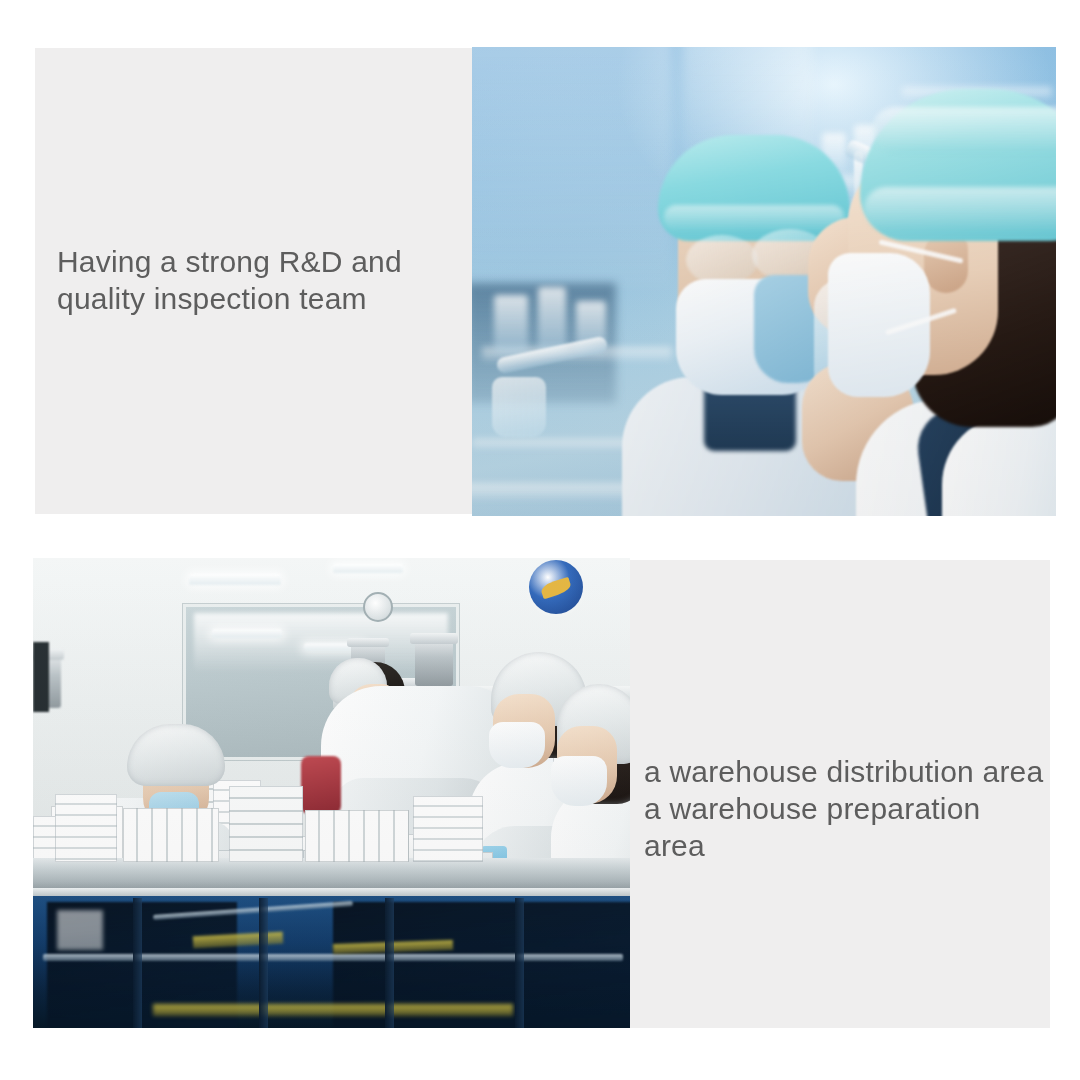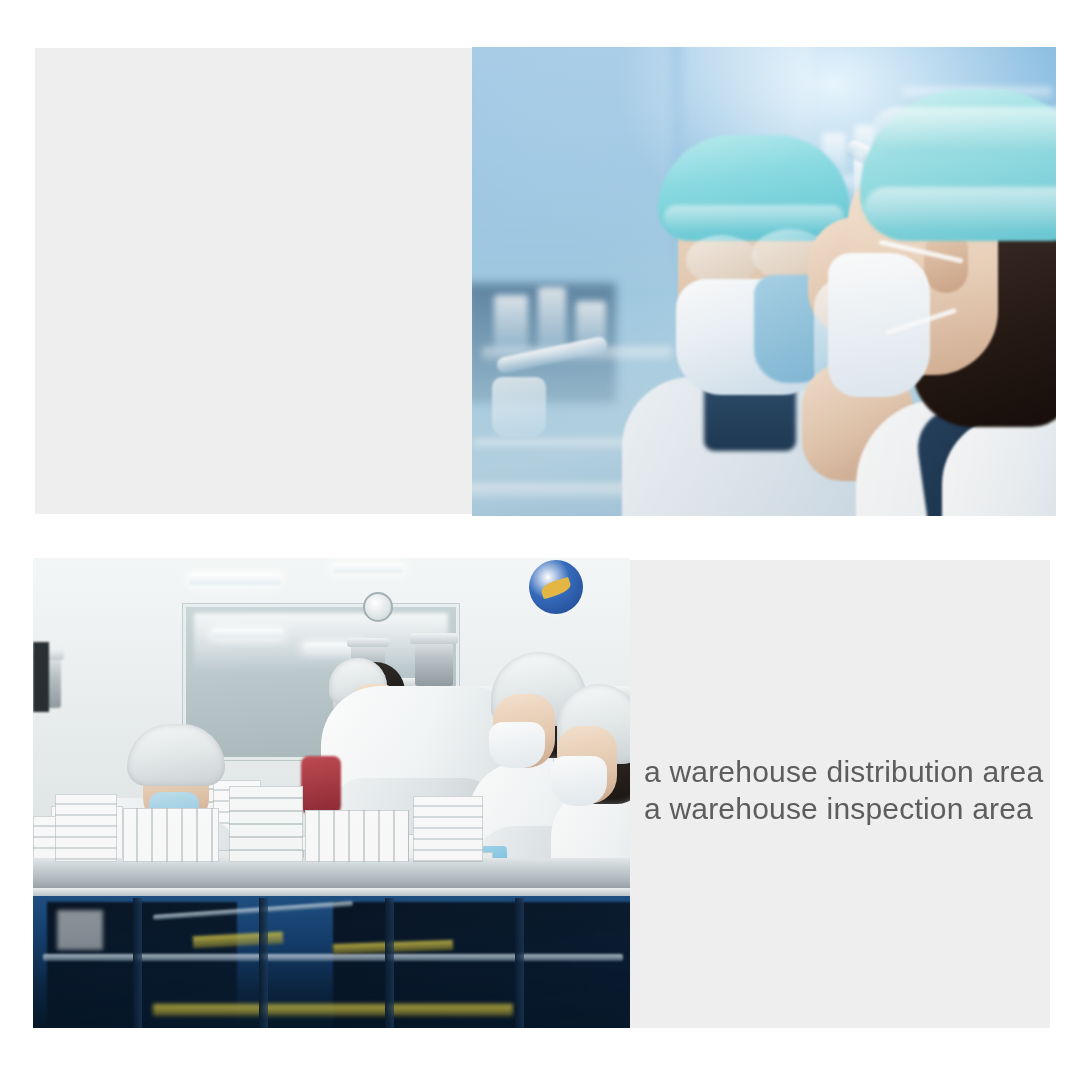--- a/index.html
+++ b/index.html
@@ -452,20 +452,22 @@
     <div class="wB-cap" style="left:388px;top:42px;width:236px;height:152px;border-radius:120px 120px 54px 54px;"></div>
     <div class="wB-capfold" style="left:400px;top:60px;width:206px;height:46px;border-radius:100px;"></div>
     <div class="wB-capfold" style="left:392px;top:140px;width:226px;height:44px;border-radius:24px;"></div>
     <div class="wB-mask" style="left:356px;top:206px;width:102px;height:144px;border-radius:22px 40px 46px 30px;"></div>
     <div class="wB-strap" style="left:406px;top:202px;width:86px;height:5px;border-radius:3px;transform:rotate(13deg);"></div>
     <div class="wB-strap" style="left:412px;top:272px;width:74px;height:5px;border-radius:3px;transform:rotate(-18deg);"></div>
 
     <div class="photo-soft"></div>
   </div>
 
+  <div class="caption" id="top-caption">Having a strong R&amp;D and
+quality inspection team</div>
 
   <div class="panel" id="bottom-panel"></div>
 
   <div class="photo" id="bottom-photo">
     <div class="pk-bg"></div>
 
     <div class="pk-wall" style="left:0;top:0;width:597px;height:290px;"></div>
     <div class="pk-window" style="left:150px;top:46px;width:270px;height:150px;">
       <div class="pk-winglow" style="left:8px;top:6px;width:254px;height:60px;"></div>
       <div class="pk-ceilinglight" style="left:26px;top:22px;width:70px;height:9px;"></div>
@@ -561,15 +563,15 @@
     <div class="tbl-leg" style="left:100px;top:340px;width:9px;height:130px;"></div>
     <div class="tbl-leg" style="left:226px;top:340px;width:9px;height:130px;"></div>
     <div class="tbl-leg" style="left:352px;top:340px;width:9px;height:130px;"></div>
     <div class="tbl-leg" style="left:482px;top:340px;width:9px;height:130px;"></div>
     <div class="box blur-m" style="left:24px;top:352px;width:46px;height:40px;opacity:.55;"></div>
 
     <div class="photo-soft"></div>
   </div>
 
   <div class="caption" id="bottom-caption">a warehouse distribution area
-a warehouse inspection area</div>
+a warehouse preparation area</div>
 
 </div>
 
 </body></html>

